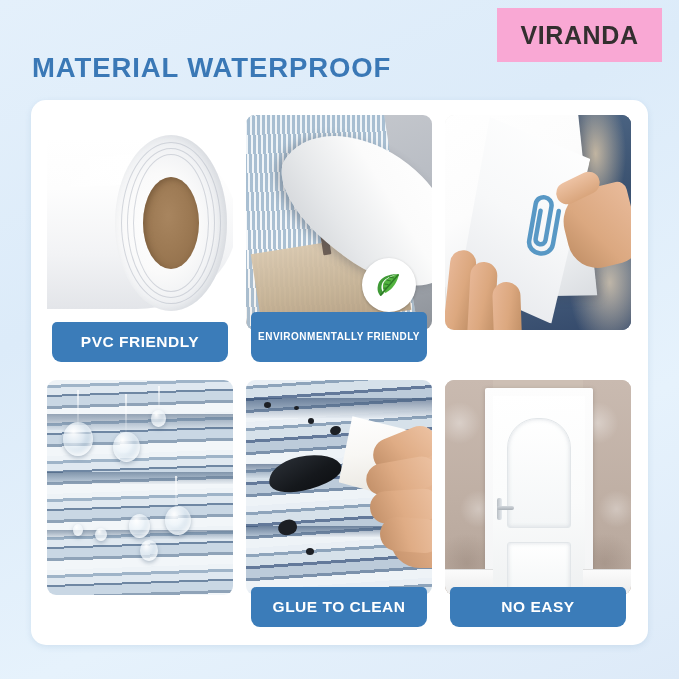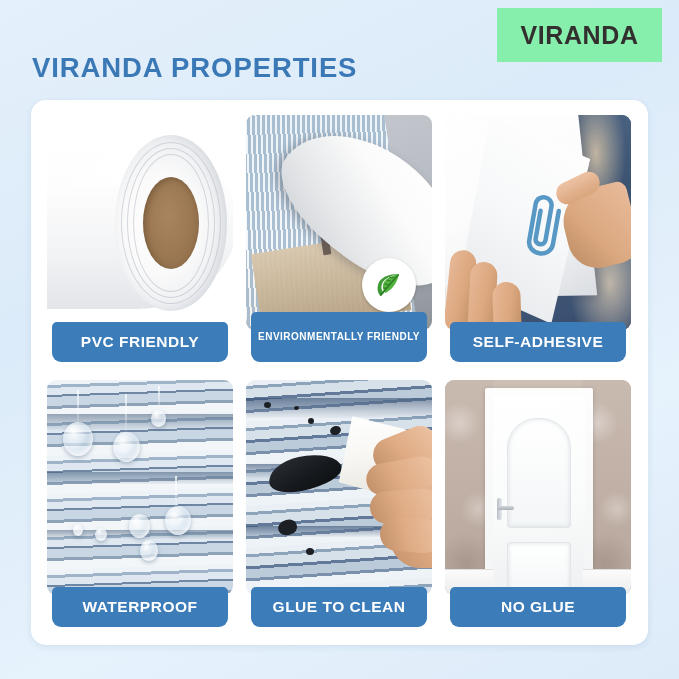--- a/index.html
+++ b/index.html
@@ -23,21 +23,21 @@
     width: 679px;
     height: 100px;
   }
 
   #brand-logo {
     position: absolute;
     top: 8px;
     left: 497px;
     width: 165px;
     height: 54px;
-    background: #86efac;
+    background: #f9a8d4;
     display: flex;
     align-items: center;
     justify-content: center;
   }
 
   #brand-logo-text {
     font-size: 25px;
     font-weight: bold;
     letter-spacing: 0.6px;
     color: #332f2f;
@@ -455,21 +455,21 @@
 </style>
 </head>
 <body>
 
 <div id="header">
 
   <div id="brand-logo">
     <span id="brand-logo-text">VIRANDA</span>
   </div>
 
-  <h1 id="page-title">VIRANDA PROPERTIES</h1>
+  <h1 id="page-title">MATERIAL WATERPROOF</h1>
 </div>
 
 <div id="card">
   <div id="tile-grid">
 
     <div class="tile">
       <div class="tile-photo ph-pvc">
         <div class="roll-body"></div>
         <div class="sheen"></div>
         <div class="roll-end"></div>
@@ -513,42 +513,40 @@
           <path d="M33 16 L33 50 C33 57 27 61 21 61 C15 61 9 57 9 50 L9 13 C9 8 13 5 17 5 C21 5 25 8 25 13 L25 47 C25 50 23 52 20 52 C17 52 15 50 15 47 L15 19" fill="none" stroke="#4a8fc0" stroke-width="4.5" stroke-linecap="round" stroke-linejoin="round" opacity="0.92"></path>
         </svg>
         <div class="hand-r"></div>
         <div class="thumb-r"></div>
         <div class="hand-l">
           <div class="finger f1"></div>
           <div class="finger f2"></div>
           <div class="finger f3"></div>
         </div>
       </div>
-      <div class="tile-label">SELF-ADHESIVE</div>
     </div>
 
     <div class="tile">
       <div class="tile-photo ph-wat">
         <div class="band b1"></div>
         <div class="band b2"></div>
         <div class="band b3"></div>
         <div class="trail t1"></div>
         <div class="trail t2"></div>
         <div class="trail t3"></div>
         <div class="trail t4"></div>
         <div class="drop d1"></div>
         <div class="drop d2"></div>
         <div class="drop d3"></div>
         <div class="drop d4"></div>
         <div class="drop d5"></div>
         <div class="drop d6"></div>
         <div class="drop d7"></div>
         <div class="drop d8"></div>
       </div>
-      <div class="tile-label">WATERPROOF</div>
     </div>
 
     <div class="tile">
       <div class="tile-photo ph-clean">
         <div class="cband cb1"></div>
         <div class="cband cb2"></div>
         <div class="cband cb3"></div>
         <div class="stain s-big"></div>
         <div class="stain s1"></div>
         <div class="stain s2"></div>
@@ -575,17 +573,17 @@
         <div class="frame"></div>
         <div class="door">
           <div class="panel pan-top"></div>
           <div class="panel pan-bottom"></div>
         </div>
         <div class="handle"></div>
         <div class="handle-bar"></div>
         <div class="baseboard bb-l"></div>
         <div class="baseboard bb-r"></div>
       </div>
-      <div class="tile-label">NO GLUE</div>
+      <div class="tile-label">NO EASY</div>
     </div>
 
   </div>
 </div>
 
 </body></html>

